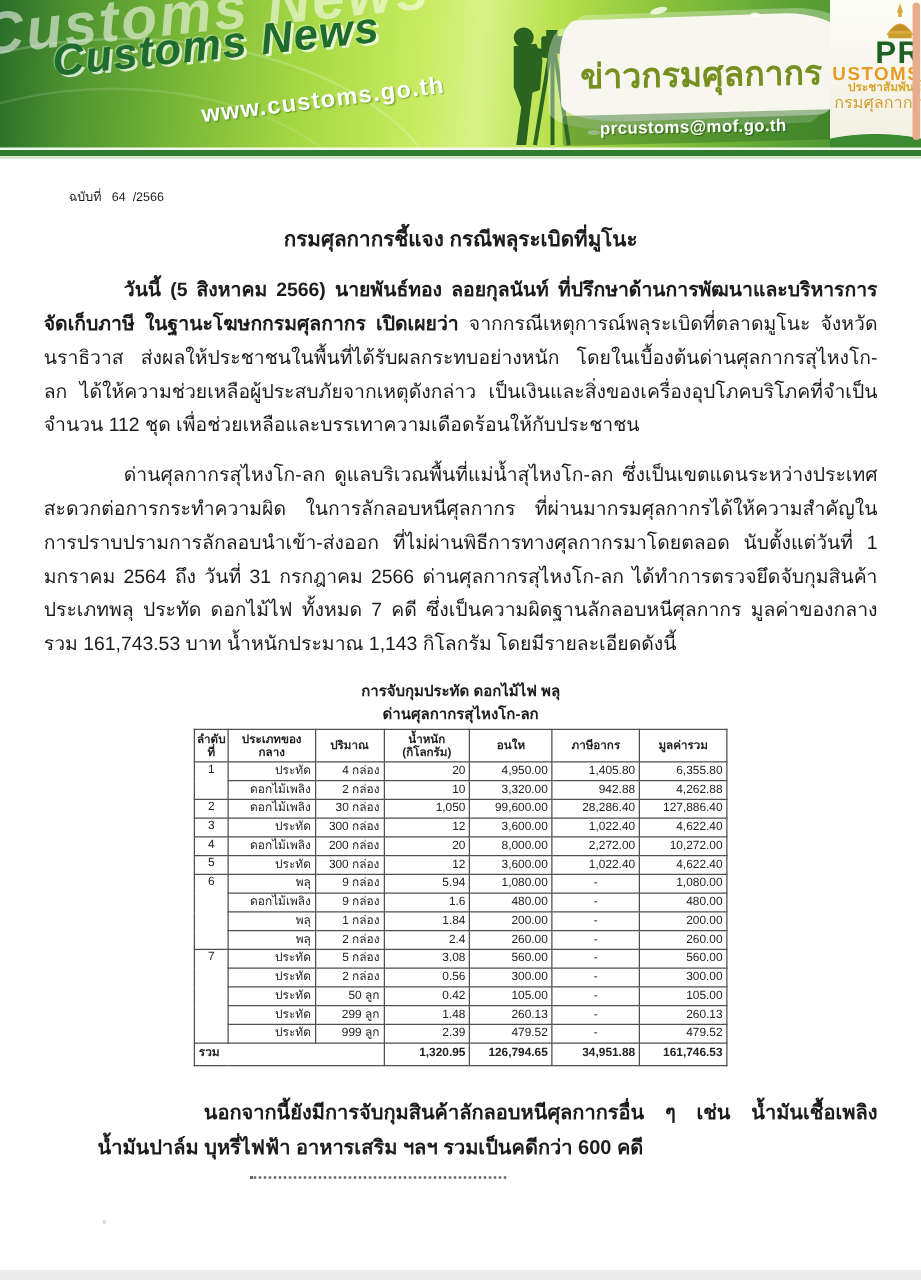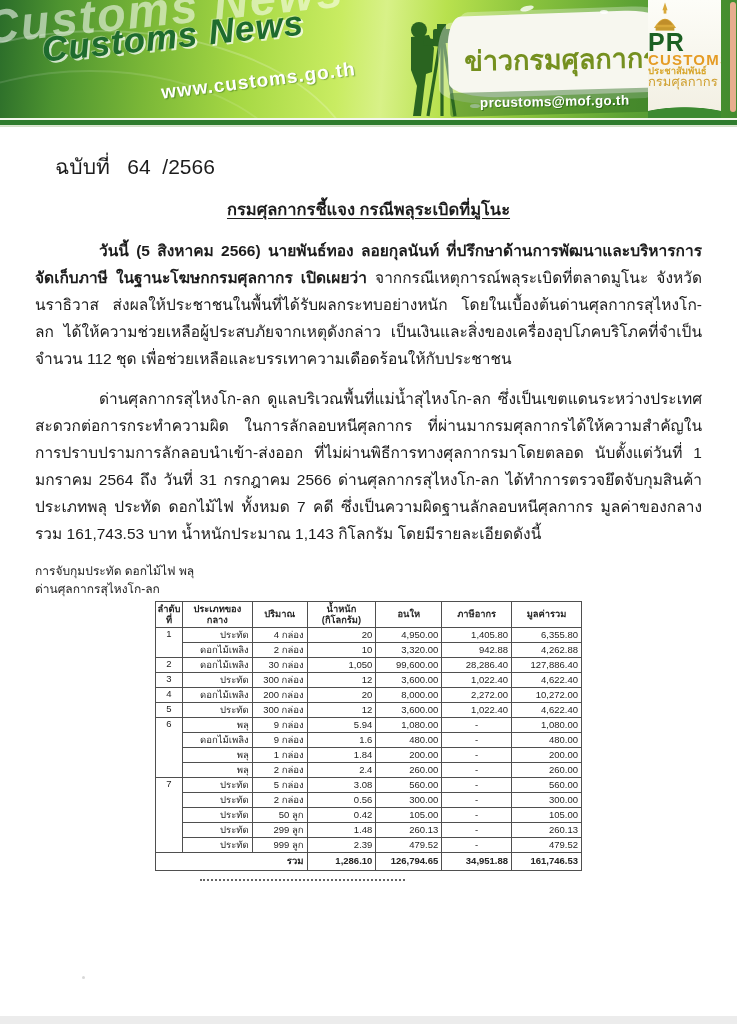--- a/index.html
+++ b/index.html
@@ -56,64 +56,64 @@
   .email-band {
     position:absolute; left:450px; top:90px; width:226px; height:24px;
     background:rgba(44,108,34,.45); transform:rotate(-1.5deg); border-radius:3px;
   }
   .banner-email {
     position:absolute; left:480px; top:94px; font-size:13.5px; font-weight:bold;
     color:#ffffff; letter-spacing:.3px; transform:rotate(-1deg); white-space:nowrap;
     text-shadow:1px 1px 0 rgba(0,50,0,.4);
   }
   .pr-panel {
-    position:absolute; right:16px; top:0; width:73px; height:118px;
+    position:absolute; right:0; top:0; width:73px; height:118px;
     background:linear-gradient(#fdfdf8,#f2efe2);
-    display:flex; flex-direction:column; align-items:flex-start; padding-top:2px;
+    display:flex; flex-direction:column; align-items:flex-end; padding-top:2px;
     overflow:hidden;
   }
   .pr-panel::after {
     content:""; position:absolute; left:-8px; right:-8px; bottom:-4px; height:26px;
     background:radial-gradient(120% 130% at 50% 120%, #3c8a31 58%, rgba(60,138,49,0) 60%);
   }
   .pr-stripe { position:absolute; right:1px; top:2px; bottom:6px; width:6px;
     background:#e7ae8e; border-radius:3px; z-index:3; }
   .pr-crown { width:34px; height:30px; margin-bottom:-2px; }
   .pr-big { font-size:25px; font-weight:bold; color:#1c6023; line-height:24px; letter-spacing:1px; }
   .pr-customs { font-size:15px; font-weight:bold; color:#e59c25; letter-spacing:1.2px; line-height:11px; }
   .pr-line1 { font-size:9.5px; font-weight:bold; color:#d8a62c; line-height:12px; }
   .pr-line2 { font-size:13px; color:#cf9f2e; line-height:9px; z-index:2; }
   .banner-strip {
     height:9px;
     background:linear-gradient(to bottom,#f3f6ec 0,#f3f6ec 2px,#2f7c2e 2px,#2f7c2e 7px,#dfe9d5 7px,#cfdcc4 9px);
   }
 
   
   .doc { padding:0 35px; color:#1c1c1c; font-size:15.5px; }
-  .doc-head { display:flex; justify-content:space-between; margin-top:23px; font-size:21px; }
+  .doc-head { display:flex; justify-content:space-between; margin-top:23px; font-size:10px; }
   .issue { white-space:pre; padding-left:20px; }
   .doc-title {
     text-align:center; font-weight:bold; font-size:16.5px; margin:13px 0 0;
-    text-decoration:underline; text-underline-offset:3px;
+    text-underline-offset:3px;
   }
   .para { line-height:27px; text-align:justify; margin:15px 0 0; text-indent:64px; }
   .para.p2 { margin-top:13px; }
-  .tbl-title { font-weight:normal; font-size:12px; line-height:18px; }
+  .tbl-title { text-align:center; font-weight:bold; font-size:12px; line-height:18px; }
   .tbl-title.t1 { margin-top:15px; }
   table.seizure { width:427px; margin:3px auto 0; border-collapse:collapse; font-size:9.5px; color:#222; }
   table.seizure th, table.seizure td { border:1px solid #4f4f4f; padding:1px 3px; height:15px; line-height:1.15; }
   table.seizure { border:1.6px solid #3d3d3d; }
   table.seizure th { font-weight:bold; text-align:center; font-size:9.3px; padding:2px 1px; }
   .c-no { text-align:center; vertical-align:top; padding-top:2px; }
   .c-type, .c-qty { text-align:right; }
   .c-weight, .c-price, .c-tax, .c-total { text-align:right; }
   td.dash { text-align:center; }
   tr.group-start td { border-top:1.6px solid #3d3d3d; }
   tr.total-row td { border-top:1.6px solid #3d3d3d; font-weight:bold; height:18px; }
-  .c-sum-label { text-align:right; }
+  .c-sum-label { text-align:left; }
   .footer-para {
     margin:24px 0 0 43px; text-indent:85px; font-weight:bold;
     font-size:16px; line-height:28px; text-align:justify;
   }
   .dotted-sep { width:205px; margin:8px 0 0 165px; border-top:2px dotted #666; height:0; }
   .artifact-dot { position:absolute; left:82px; top:976px; width:3px; height:3px;
     background:#d8d8d8; border-radius:50%; }
   .bottom-strip { position:absolute; left:0; bottom:0; width:100%; height:8px; background:#ececec; }
 </style>
 </head>
@@ -327,27 +327,28 @@
           <tr>
             <td class="c-type">ประทัด</td>
             <td class="c-qty">999 ลูก</td>
             <td class="c-weight">2.39</td>
             <td class="c-price">479.52</td>
             <td class="c-tax dash">-</td>
             <td class="c-total">479.52</td>
           </tr>
           <tr class="total-row">
             <td colspan="3" class="c-sum-label">รวม</td>
-            <td class="c-weight">1,286.10</td>
+            <td class="c-weight">1,320.95</td>
             <td class="c-price">126,794.65</td>
             <td class="c-tax">34,951.88</td>
             <td class="c-total">161,746.53</td>
           </tr>
         </tbody>
     </table>
 
+    <p class="footer-para">นอกจากนี้ยังมีการจับกุมสินค้าลักลอบหนีศุลกากรอื่น ๆ เช่น น้ำมันเชื้อเพลิง น้ำมันปาล์ม บุหรี่ไฟฟ้า อาหารเสริม ฯลฯ รวมเป็นคดีกว่า 600 คดี</p>
 
     <div class="dotted-sep"></div>
   </main>
 
   <div class="artifact-dot"></div>
   <div class="bottom-strip"></div>
 </div>
 
 </body></html>

